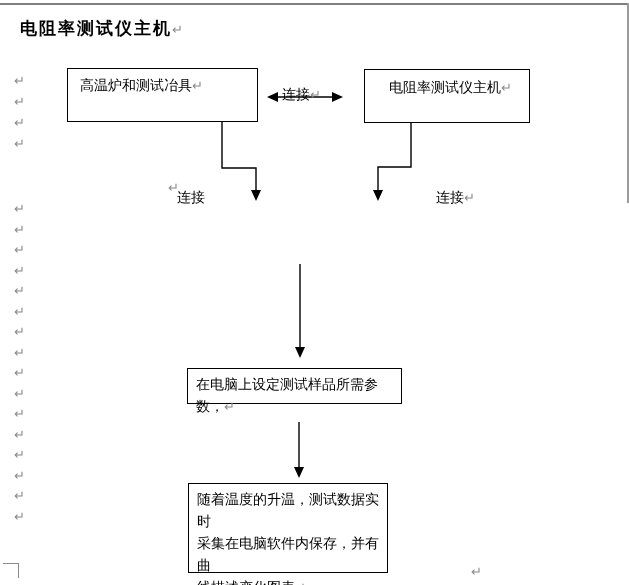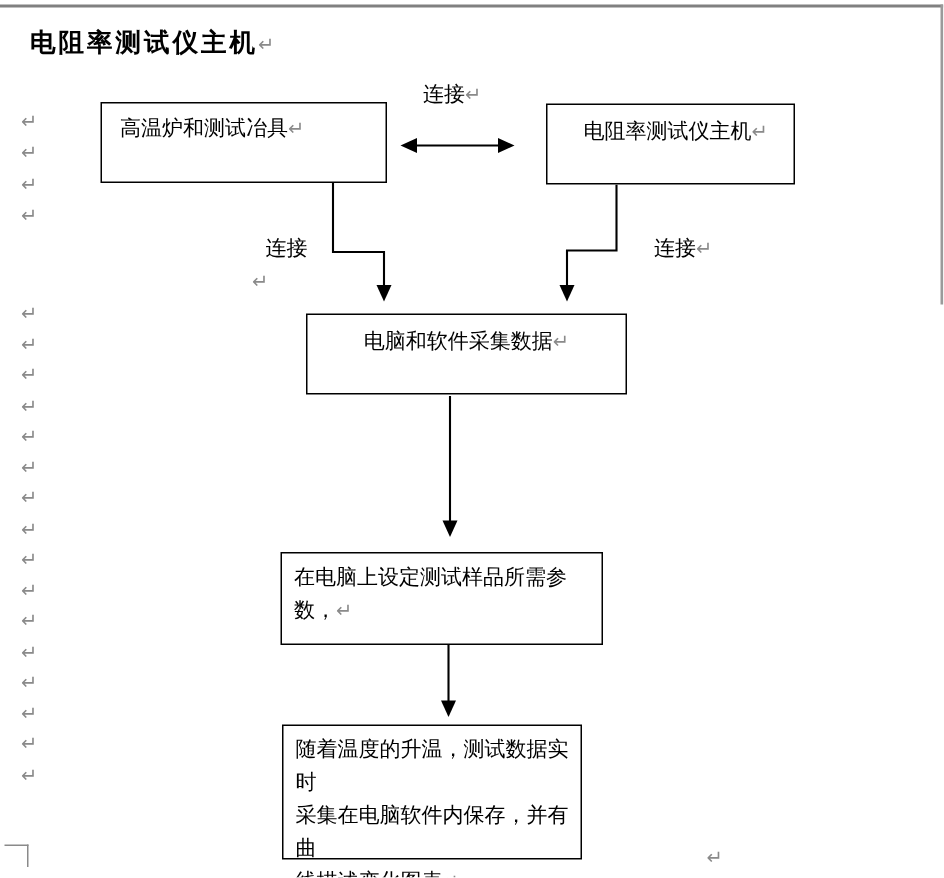--- a/index.html
+++ b/index.html
@@ -16,23 +16,23 @@
   .pmark{color:#8a8a8a;font-size:13px;font-weight:normal;letter-spacing:0;}
   .standalone-pmark{position:absolute;line-height:13px;}
   .margin-pmark{position:absolute;line-height:13px;}
   .fc-box{
     position:absolute;border:1px solid #000;background:#fff;font-size:14px;
     line-height:22px;box-sizing:border-box;
   }
   .box-furnace{left:67px;top:68px;width:191px;height:54px;padding:6px 4px 0 12px;font-family:Liberation Serif, serif;}
   .box-tester{left:364px;top:69px;width:166px;height:54px;padding:6px 4px 0 24px;}
   .box-computer{left:204px;top:209px;width:214px;height:54px;padding:6px 0 0 0;text-align:center;}
-  .box-params{left:187px;top:368px;width:215px;height:62px;padding:4px 8px 0 8px;}
+  .box-params{left:187px;top:368px;width:215px;height:36px;padding:4px 8px 0 8px;}
   .box-record{left:188px;top:483px;width:200px;height:90px;padding:4px 8px 0 8px;}
-  .fc-label{position:absolute;font-size:14px;line-height:18px;white-space:nowrap;}
+  .fc-label{position:absolute;font-size:14px;line-height:18px;white-space:nowrap;margin-top:32px;}
   .label-connect-top{left:282px;top:53px;}
   .label-connect-left{left:177px;top:156px;}
   .label-connect-right{left:436px;top:156px;}
   .fc-svg{position:absolute;left:0;top:0;pointer-events:none;}
   .corner-mark{
     position:absolute;left:3px;top:563px;width:15px;height:14px;
     border-top:1px solid #8a8a8a;border-right:1px solid #8a8a8a;
   }
 </style>
 </head>
@@ -94,21 +94,20 @@
     <g>
       <line x1="299" y1="422" x2="299" y2="468" stroke="#000" stroke-width="1.4"></line>
       <polygon points="299,478 294,467 304,467" fill="#000"></polygon>
     </g>
   </svg>
 
   <div class="fc-box box-furnace"><span>高温炉和测试冶具</span><span class="pmark">↵</span></div>
 
   <div class="fc-box box-tester"><span>电阻率测试仪主机</span><span class="pmark">↵</span></div>
 
-  <div class="fc-box box-computer"><span>电脑和软件采集数据</span><span class="pmark">↵</span></div>
 
   <div class="fc-box box-params"><span>在电脑上设定测试样品所需参<br>数，</span><span class="pmark">↵</span></div>
 
   <div class="fc-box box-record"><span>随着温度的升温，测试数据实时<br>采集在电脑软件内保存，并有曲<br>线描述变化图表</span><span class="pmark">↵</span></div>
 
   <div class="fc-label label-connect-top"><span>连接</span><span class="pmark">↵</span></div>
 
   <div class="fc-label label-connect-left"><span>连接</span></div>
 
   <div class="fc-label label-connect-right"><span>连接</span><span class="pmark">↵</span></div>

